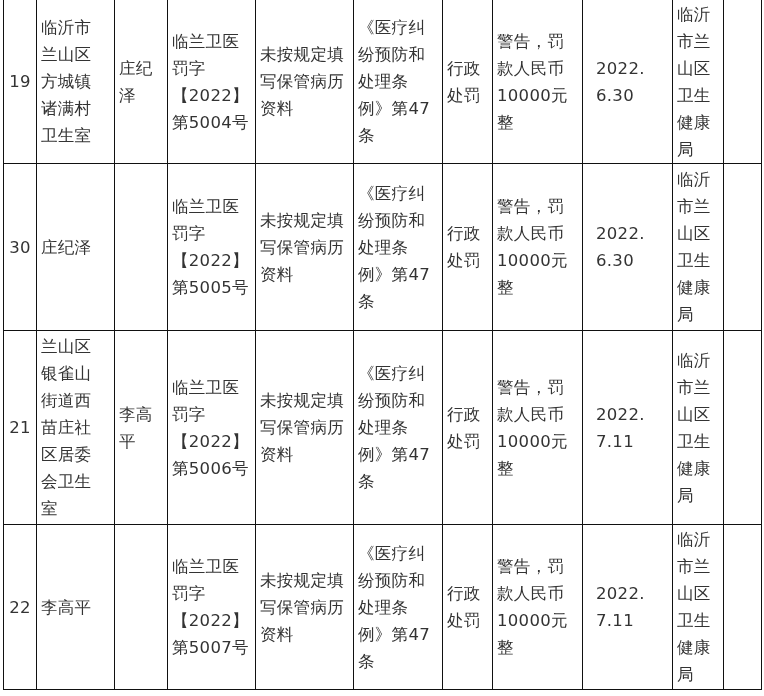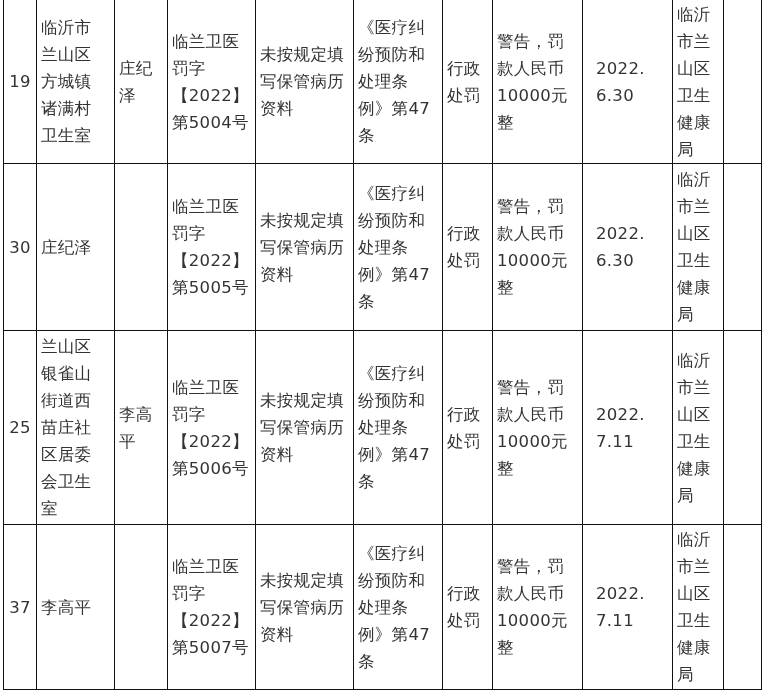--- a/index.html
+++ b/index.html
@@ -139,21 +139,21 @@
 健康
 局</span>
         </td>
     <td class="empty">
           <span class="cell-text"></span>
         </td>
   </tr>
 
   <tr style="height: 194px;">
     <td class="num">
-          <span class="cell-text">25</span>
+          <span class="cell-text">21</span>
         </td>
     <td>
           <span class="cell-text">兰山区
 银雀山
 街道西
 苗庄社
 区居委
 会卫生
 室</span>
         </td>
@@ -200,21 +200,21 @@
 健康
 局</span>
         </td>
     <td class="empty">
           <span class="cell-text"></span>
         </td>
   </tr>
 
   <tr style="height: 165px;">
     <td class="num">
-          <span class="cell-text">37</span>
+          <span class="cell-text">22</span>
         </td>
     <td>
           <span class="cell-text">李高平</span>
         </td>
     <td>
           <span class="cell-text"></span>
         </td>
     <td>
           <span class="cell-text">临兰卫医
 罚字

